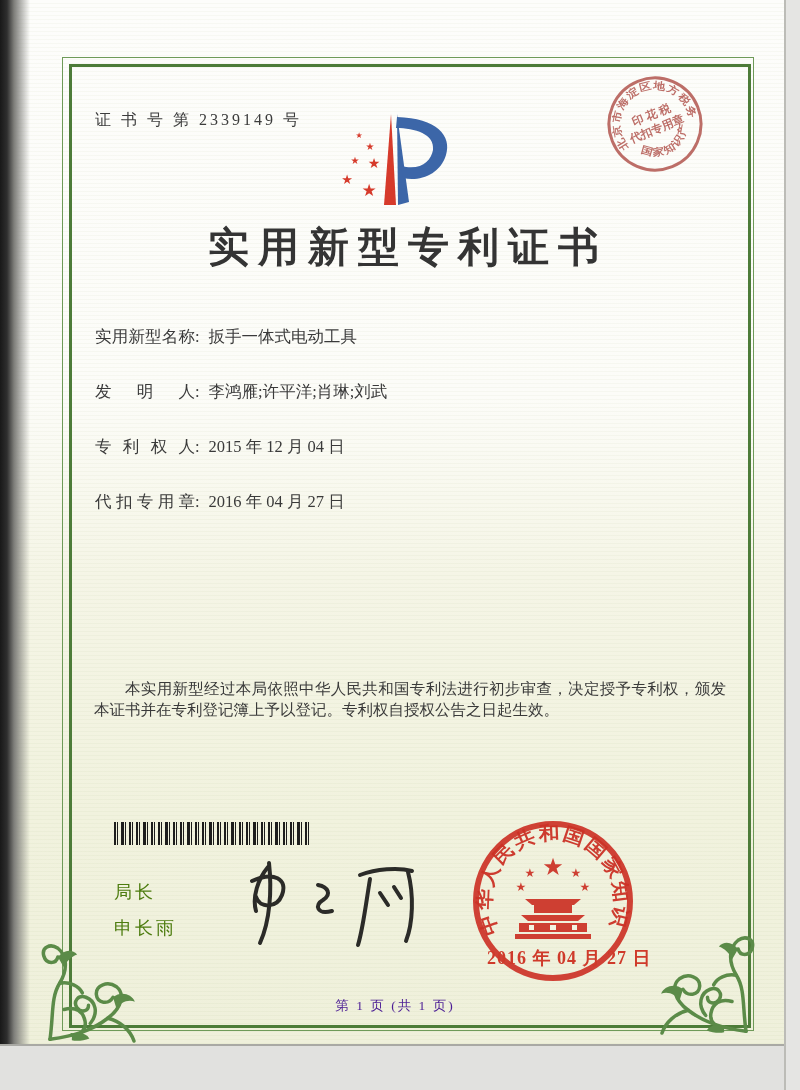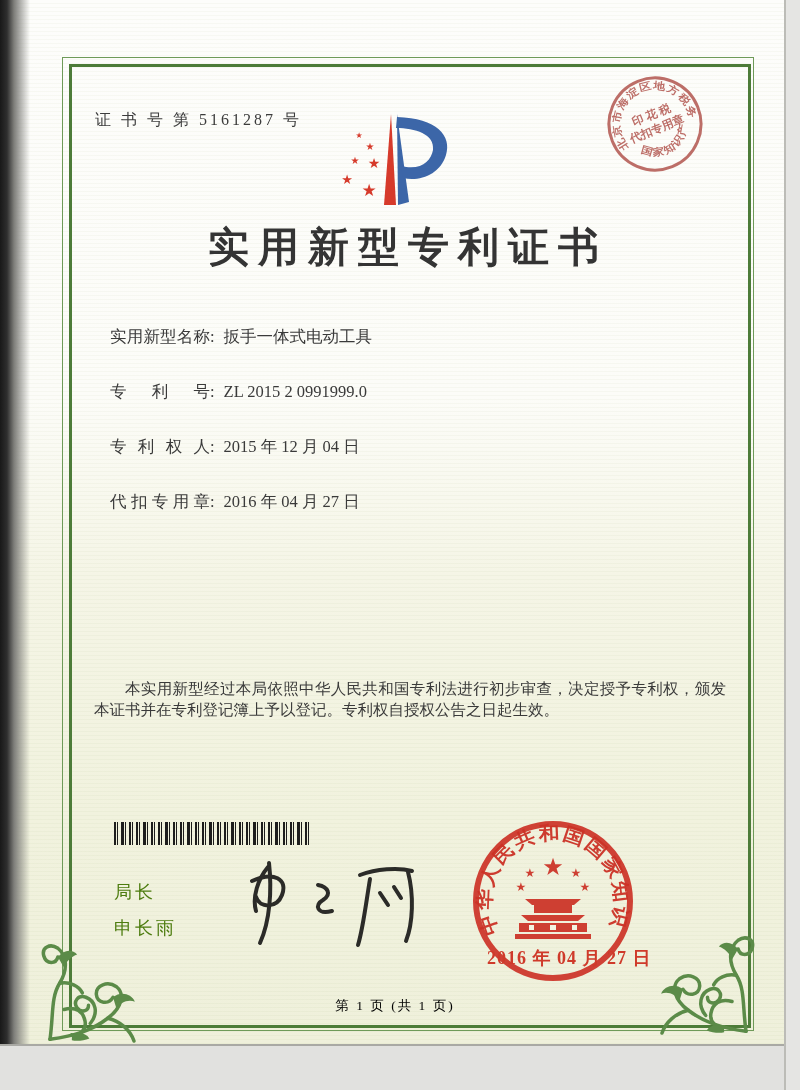--- a/index.html
+++ b/index.html
@@ -19,21 +19,21 @@
     background:#e5e5e3;border-left:2px solid #bcbcb7;}
   
   .frame-outer{position:absolute;left:62px;top:57px;width:690px;height:972px;
     border:1.5px solid #6e9a58;}
   .frame-inner{position:absolute;left:69px;top:64px;width:676px;height:958px;
     border:3px solid #4d7c39;}
   .cert-no{position:absolute;left:95px;top:110px;font-size:16px;letter-spacing:3px;color:#3c3c3c;}
   .logo{position:absolute;left:333px;top:108px;}
   .title{position:absolute;left:8px;top:220px;width:800px;text-align:center;
     font-size:41px;font-weight:600;letter-spacing:9px;color:#343434;}
-  .fields{position:absolute;left:110px;top:328px;font-size:16.5px;color:#3a3a3a;}
+  .fields{position:absolute;left:95px;top:328px;font-size:16.5px;color:#3a3a3a;}
   .field-row{margin-bottom:37px;line-height:18px;white-space:nowrap;}
   .flabel{display:inline-block;width:100px;text-align:justify;text-align-last:justify;}
   .fcolon{display:inline-block;margin-right:9px;}
   .paras{position:absolute;left:94px;top:639px;width:632px;font-size:15.5px;
     line-height:21.2px;color:#3a3a3a;text-align:justify;margin-top:39px;}
   .paras p{margin:0;text-indent:2em;}
   .barcode{position:absolute;left:114px;top:822px;width:197px;height:23px;
     background:repeating-linear-gradient(90deg,
       #1d1d1d 0 2px, rgba(0,0,0,0) 2px 3px,
       #1d1d1d 3px 4px, rgba(0,0,0,0) 4px 7px,
@@ -43,21 +43,21 @@
       #1d1d1d 18px 19px, rgba(0,0,0,0) 19px 22px);}
   .issuer{position:absolute;left:114px;top:874px;
     font-family:"Liberation Sans","DejaVu Sans",sans-serif;
     font-size:18px;color:#4d7c0f;letter-spacing:3px;line-height:36px;}
   .signature{position:absolute;left:222px;top:845px;}
   .seal{position:absolute;left:469px;top:817px;}
   .seal-date{position:absolute;left:487px;top:946px;font-size:18px;color:#cf3a2a;
     letter-spacing:1px;font-weight:600;}
   .tax-stamp{position:absolute;left:597px;top:66px;}
   .footer{position:absolute;left:0;top:997px;width:790px;text-align:center;
-    font-size:13.5px;letter-spacing:2px;color:#000000;}
+    font-size:13.5px;letter-spacing:2px;color:#4c1d95;}
   .flourish{position:absolute;}
   .fl-bl{left:36px;top:908px;}
   .fl-br{left:620px;top:900px;transform:scaleX(-1);}
 </style>
 </head>
 <body>
 
 <div id="canvas">
 
   <div class="paper"></div>
@@ -89,21 +89,21 @@
       <path d="M82,126 C96,129 108,140 112,152"></path>
       <path d="M27,86 C39,84 49,89 53,97"></path>
     </g>
     <g fill="#5b8b48">
       <path d="M88,102 C97,95 109,98 113,107 C105,104 96,108 92,115 Z"></path>
       <path d="M25,56 C31,48 41,46 47,53 C41,55 34,61 32,68 Z"></path>
       <path d="M41,145 C49,141 57,143 61,149 C55,151 47,153 41,151 Z"></path>
     </g>
   </svg>
 
-  <div class="cert-no">证 书 号 第 5161287 号</div>
+  <div class="cert-no">证 书 号 第 2339149 号</div>
 
   <svg class="logo" width="132" height="108" viewBox="0 0 132 108">
     <path d="M58,6 L51,97 L63,97 Z" fill="#d63a2b"></path>
     <path d="M64,6 L65,97 L76,94 Z" fill="#3c66a8"></path>
     <path d="M64,9 C104,10 119,28 113,47 C107,67 86,74 70,70 L68,58 C88,63 98,53 100,42 C102,26 82,20 63,20 Z" fill="#3c66a8"></path>
     <g fill="#d63a2b" font-family="'DejaVu Sans',sans-serif" text-anchor="middle">
       <text x="26" y="30" font-size="8">★</text>
       <text x="37" y="42" font-size="10">★</text>
       <text x="22" y="56" font-size="10">★</text>
       <text x="41" y="60" font-size="14">★</text>
@@ -112,21 +112,21 @@
     </g>
   </svg>
 
   <div class="title">实用新型专利证书</div>
 
   <div class="fields">
     <div class="field-row">
       <span class="flabel">实用新型名称</span><span class="fcolon">:</span><span class="fvalue">扳手一体式电动工具</span>
     </div>
     <div class="field-row">
-      <span class="flabel">专利号</span><span class="fcolon">:</span><span class="fvalue">ZL 2015 2 0991999.0</span>
+      <span class="flabel">发明人</span><span class="fcolon">:</span><span class="fvalue">李鸿雁;许平洋;肖琳;刘武</span>
     </div>
     <div class="field-row">
       <span class="flabel">专利权人</span><span class="fcolon">:</span><span class="fvalue">2015 年 12 月 04 日</span>
     </div>
     <div class="field-row">
       <span class="flabel">代扣专用章</span><span class="fcolon">:</span><span class="fvalue">2016 年 04 月 27 日</span>
     </div>
   </div>
 
   <div class="paras">

